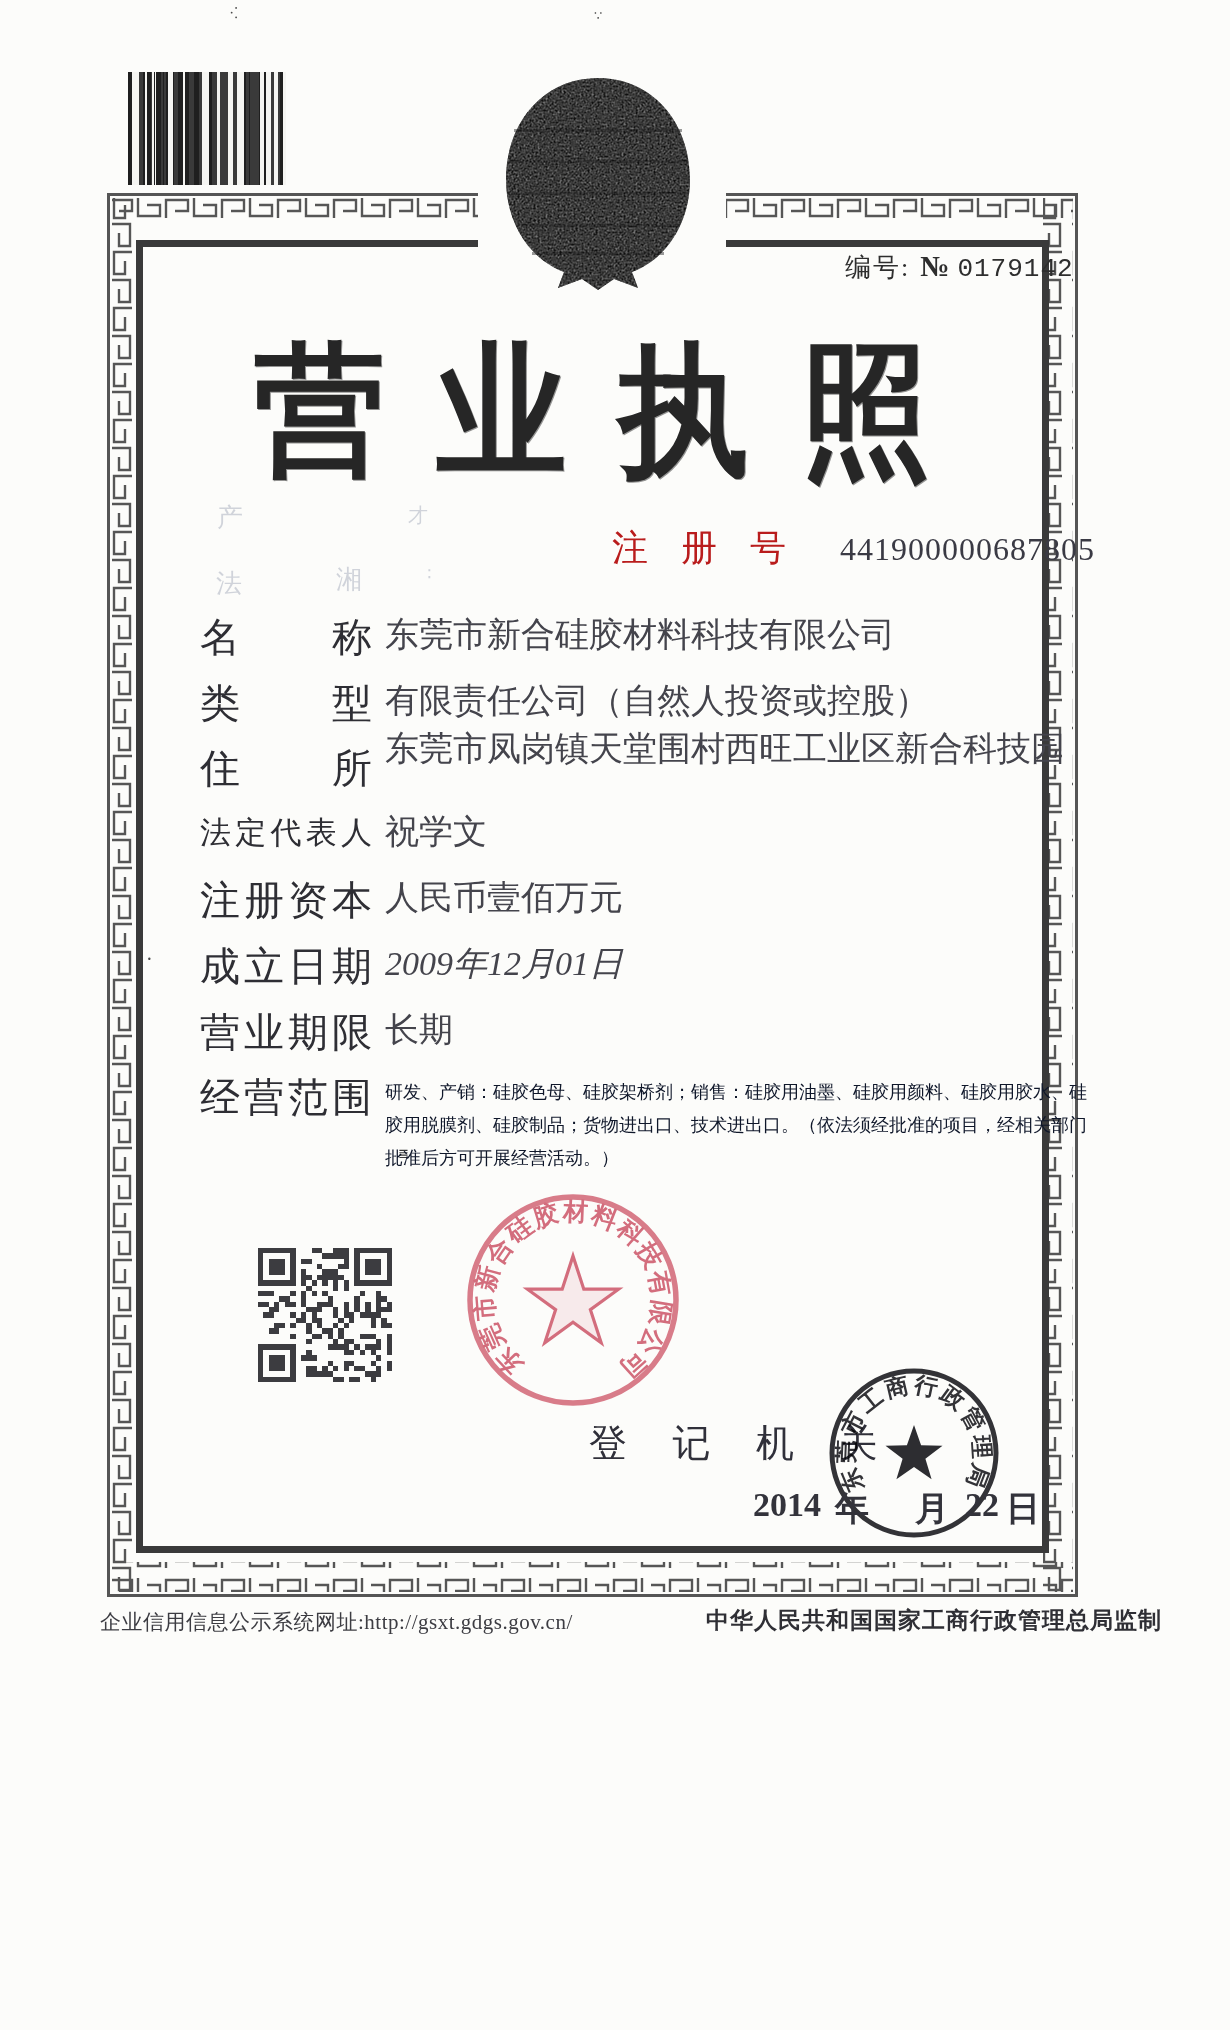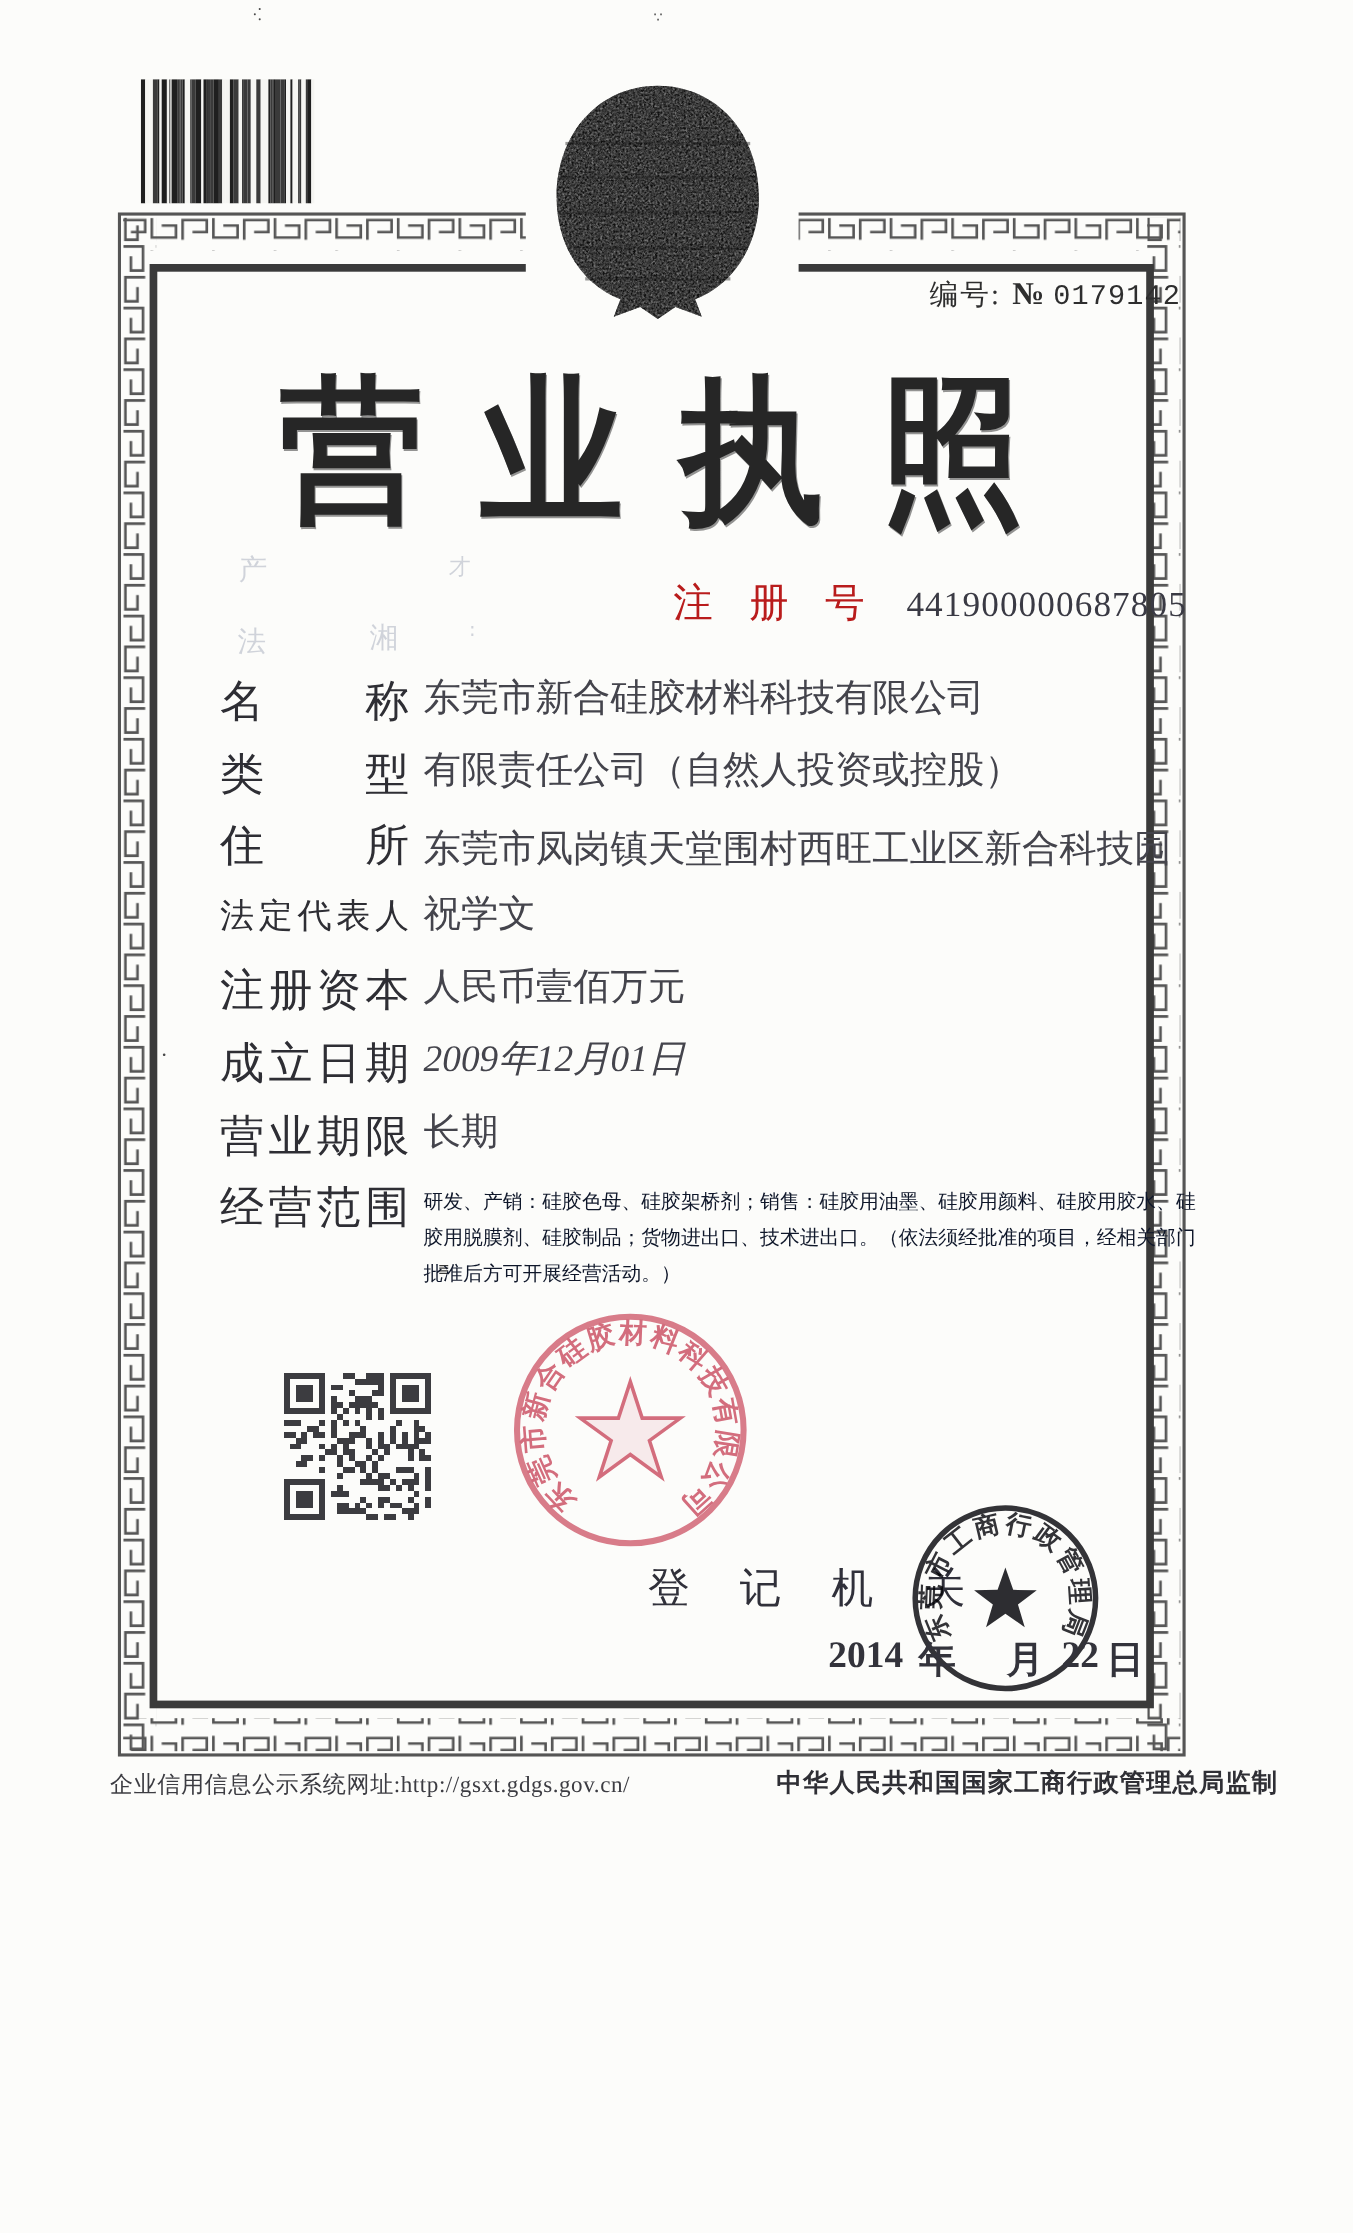--- a/index.html
+++ b/index.html
@@ -24,21 +24,21 @@
   
   .title{position:absolute;left:107px;top:322px;width:971px;text-align:center;z-index:4;
          font-size:130px;line-height:160px;font-weight:900;color:#262626;
          letter-spacing:52px;padding-left:52px;box-sizing:border-box;
          transform:scaleY(1.1);transform-origin:top center;
          text-shadow:1px 1px 0 rgba(60,60,60,.55);font-family:"Liberation Sans",sans-serif;}
 
   
   .regno{position:absolute;left:612px;top:524px;z-index:4;white-space:nowrap;}
   .regno .lab{font-size:36px;color:#b91c1c;letter-spacing:12px;}
-  .regno .val{font-size:32px;color:#3a3a44;letter-spacing:1px;margin-left:22px;font-family:"Liberation Serif",serif;}
+  .regno .val{font-size:32px;color:#3a3a44;letter-spacing:1px;margin-left:38px;font-family:"Liberation Serif",serif;}
 
   
   .flabel{position:absolute;left:200px;width:172px;display:flex;justify-content:space-between;
           font-size:40px;color:#2e2e34;z-index:4;font-weight:500;}
   .flabel.tight{font-size:31px;align-items:center;}
   .fvalue{position:absolute;left:385px;width:706px;font-size:34px;color:#44444c;z-index:4;line-height:1.2;}
   .fvalue.small{font-size:18px;line-height:33px;color:#0f172a;}
 
   
   .registrar{position:absolute;left:589px;top:1418px;z-index:4;font-size:38px;letter-spacing:18px;color:#30303a;white-space:nowrap;}
@@ -194,21 +194,21 @@
   <div class="flabel" style="top:676px;">
       <span>类</span>
       <span>型</span>
     </div>
   <div class="fvalue" style="top:681px;">有限责任公司（自然人投资或控股）</div>
 
   <div class="flabel" style="top:741px;">
       <span>住</span>
       <span>所</span>
     </div>
-  <div class="fvalue" style="top:753px;">东莞市凤岗镇天堂围村西旺工业区新合科技园</div>
+  <div class="fvalue" style="top:729px;">东莞市凤岗镇天堂围村西旺工业区新合科技园</div>
 
   <div class="flabel tight" style="top:812px;">
       <span>法</span>
       <span>定</span>
       <span>代</span>
       <span>表</span>
       <span>人</span>
     </div>
   <div class="fvalue" style="top:812px;">祝学文</div>
 

